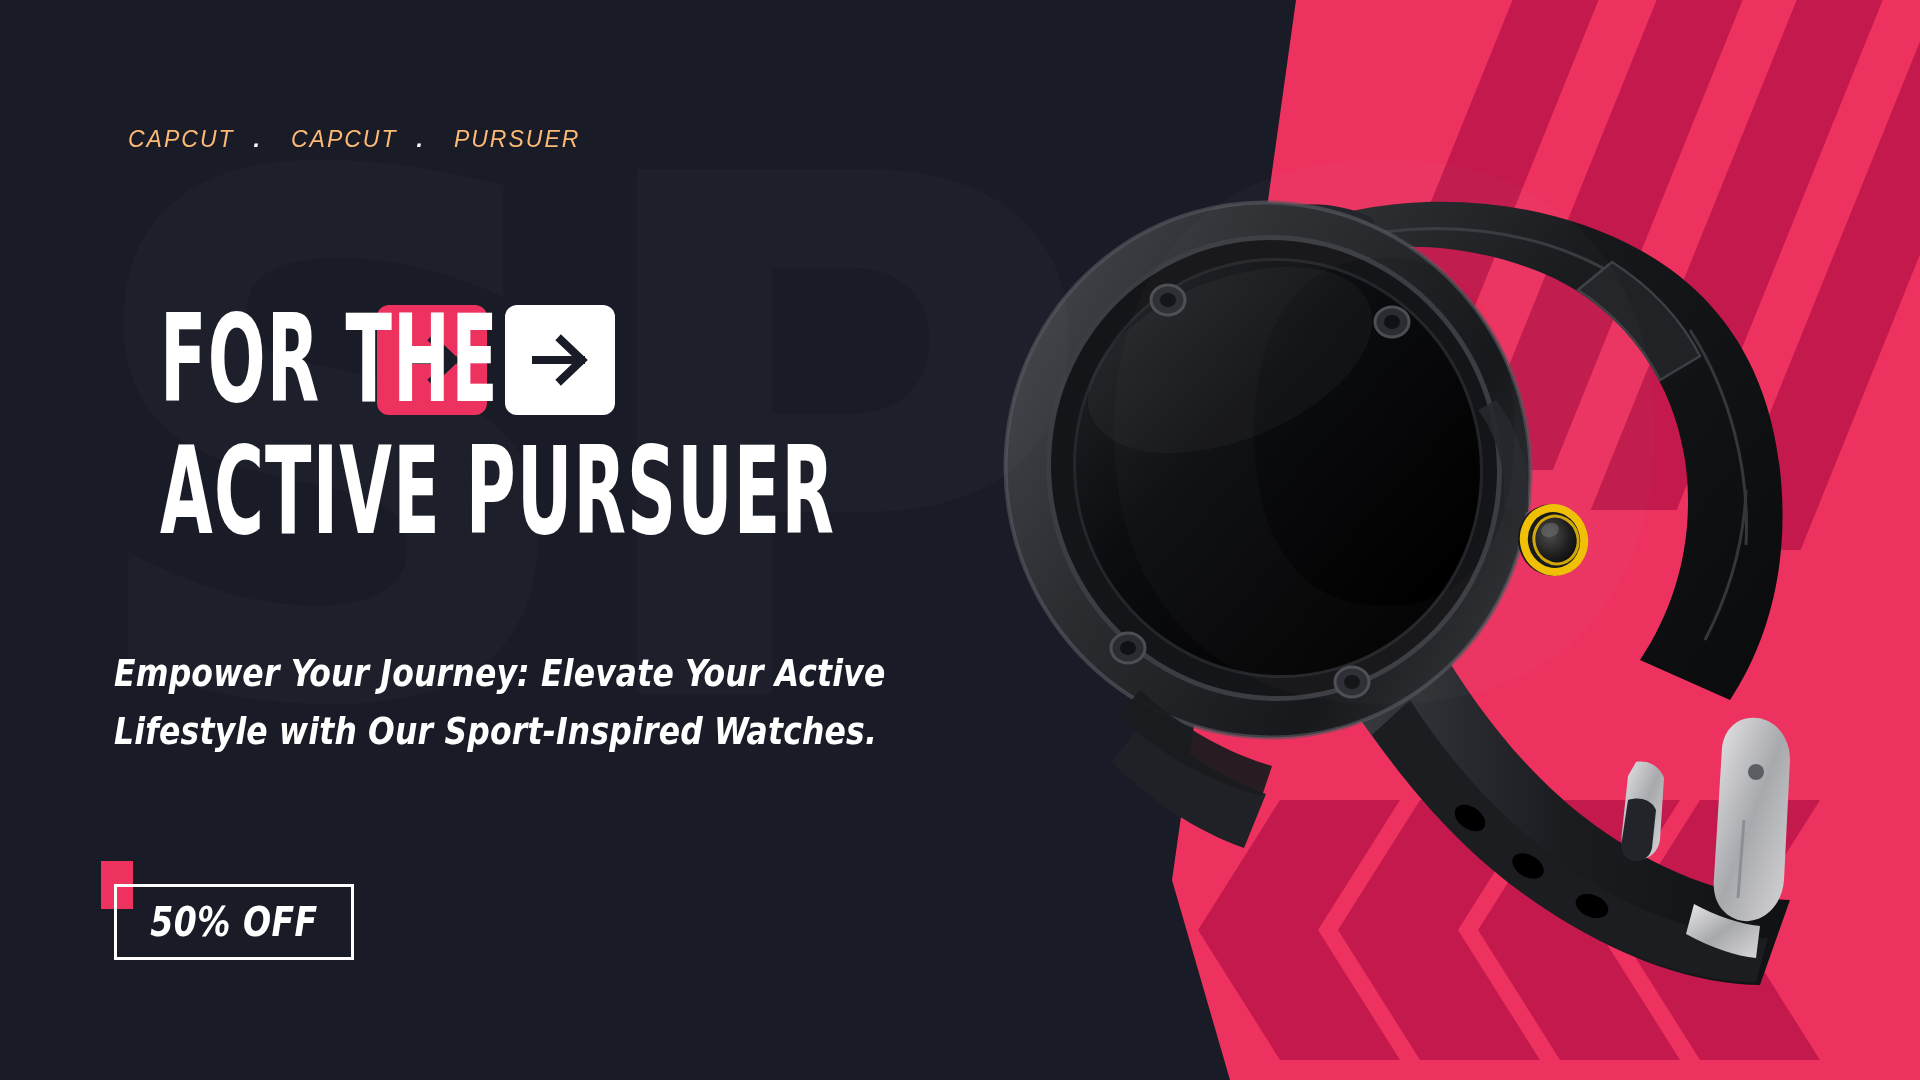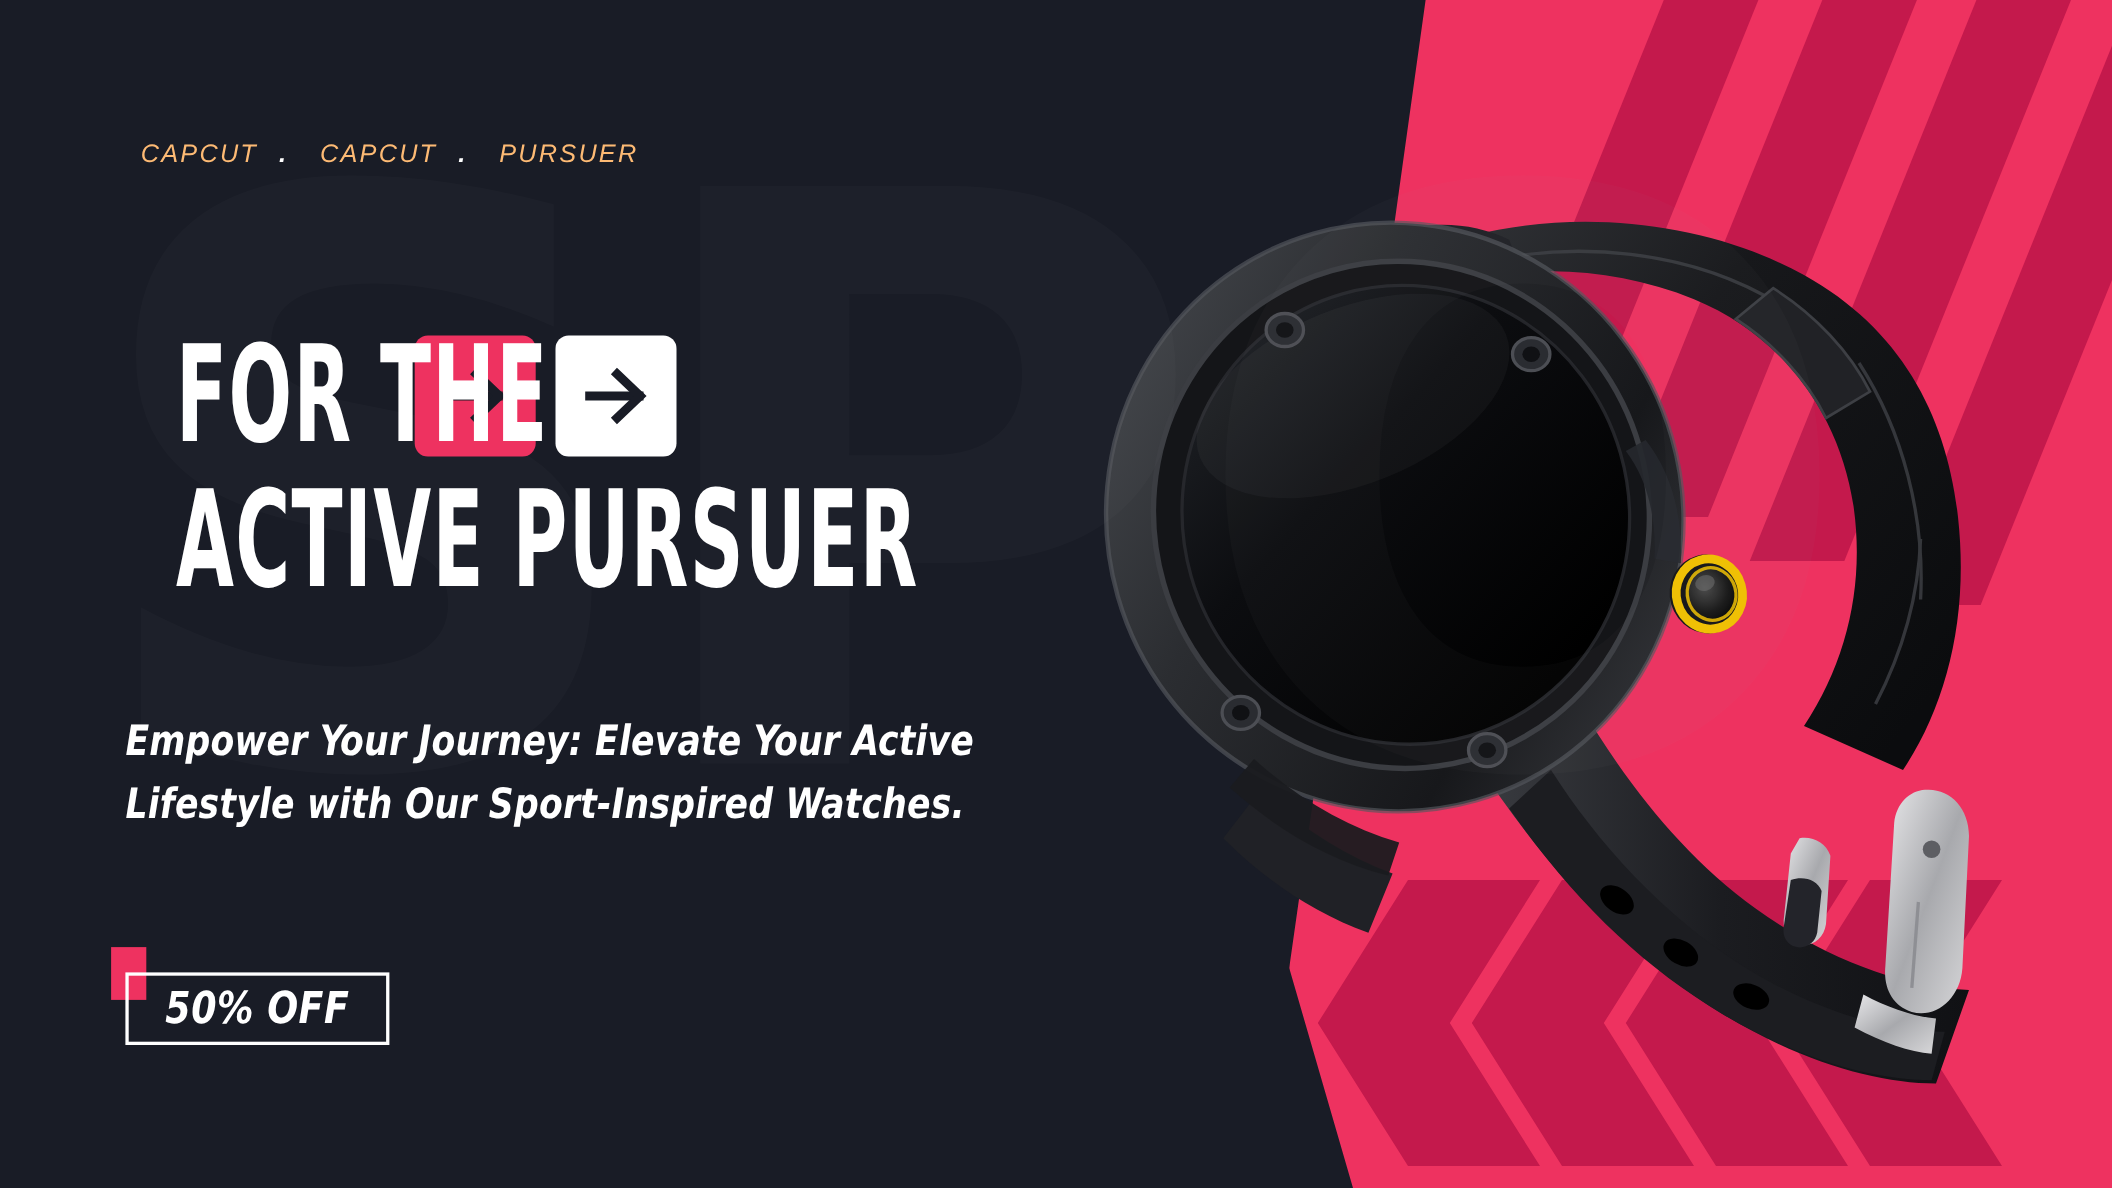--- a/index.html
+++ b/index.html
@@ -177,21 +177,21 @@
     left:114px;
     top:868px;
     display:flex;
     align-items:flex-start;
     gap:22px;
     z-index:3;
   }
   .badge {
     position:relative;
     border:3px solid #ffffff;
-    height:66px;
+    height:76px;
     display:flex;
     align-items:center;
     justify-content:center;
     padding:0 26px;
     margin-top:16px;
   }
   .badge .sq {
     position:absolute;
     left:-16px;
     top:-26px;

